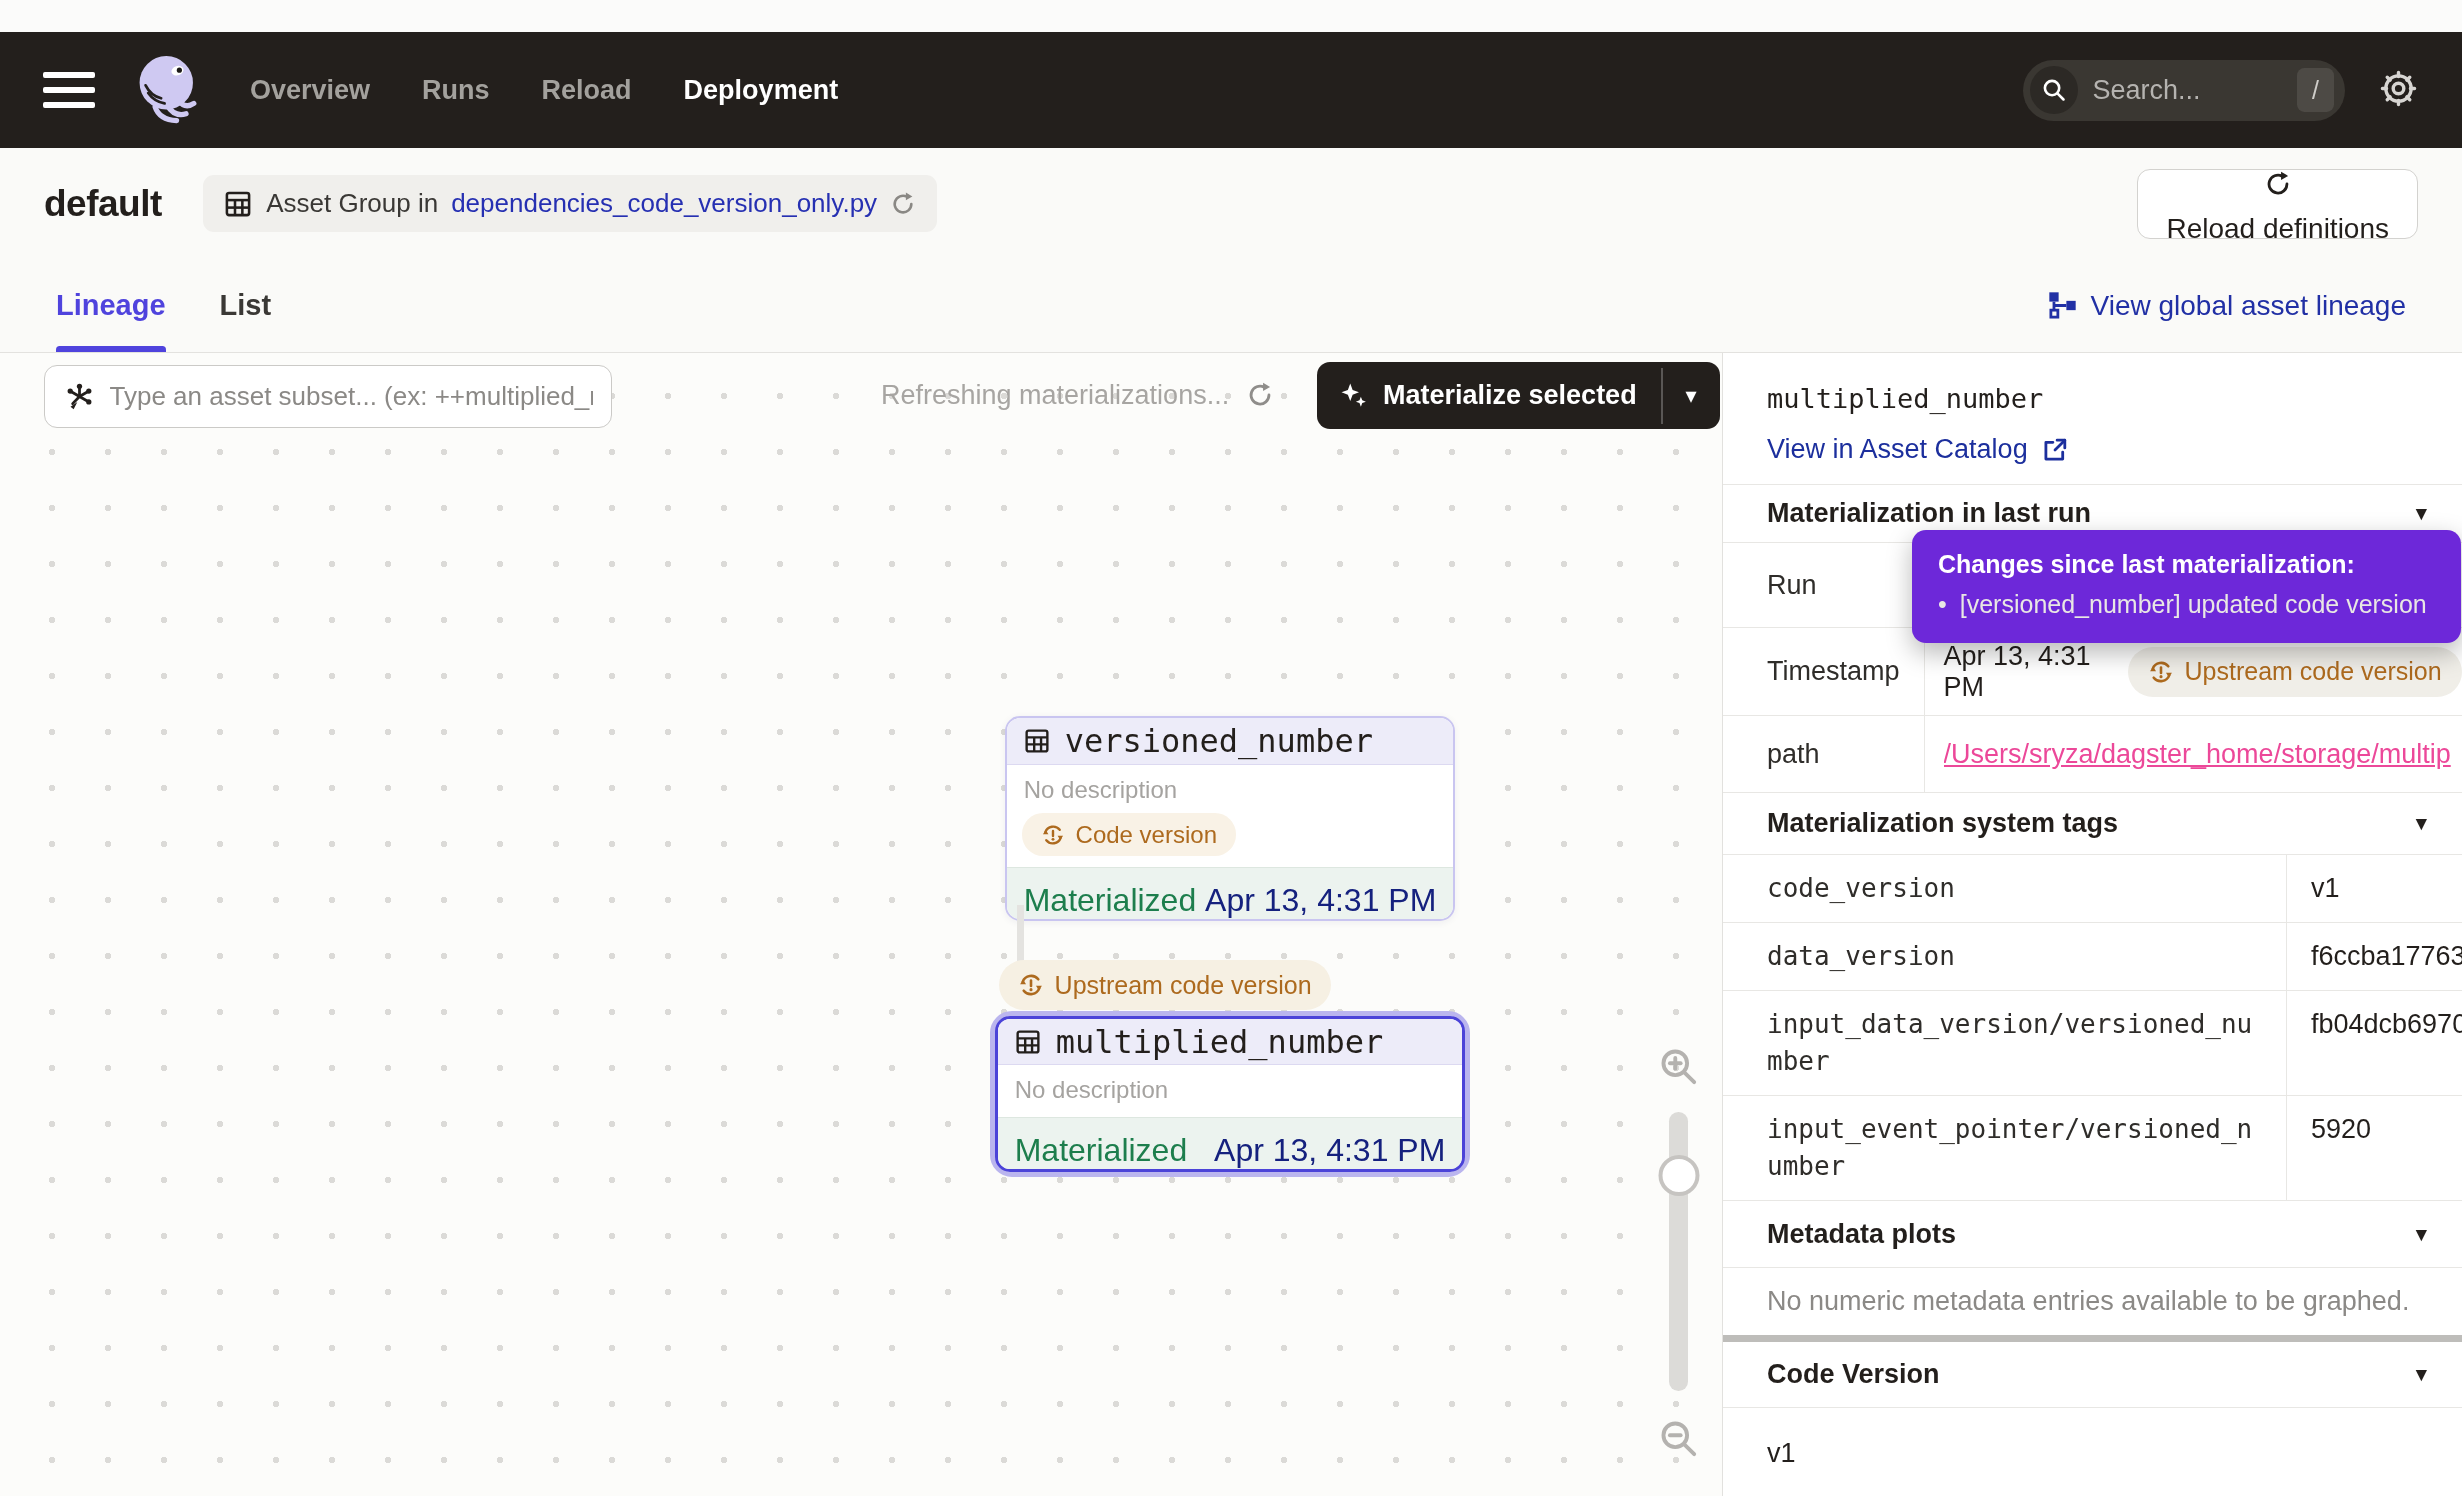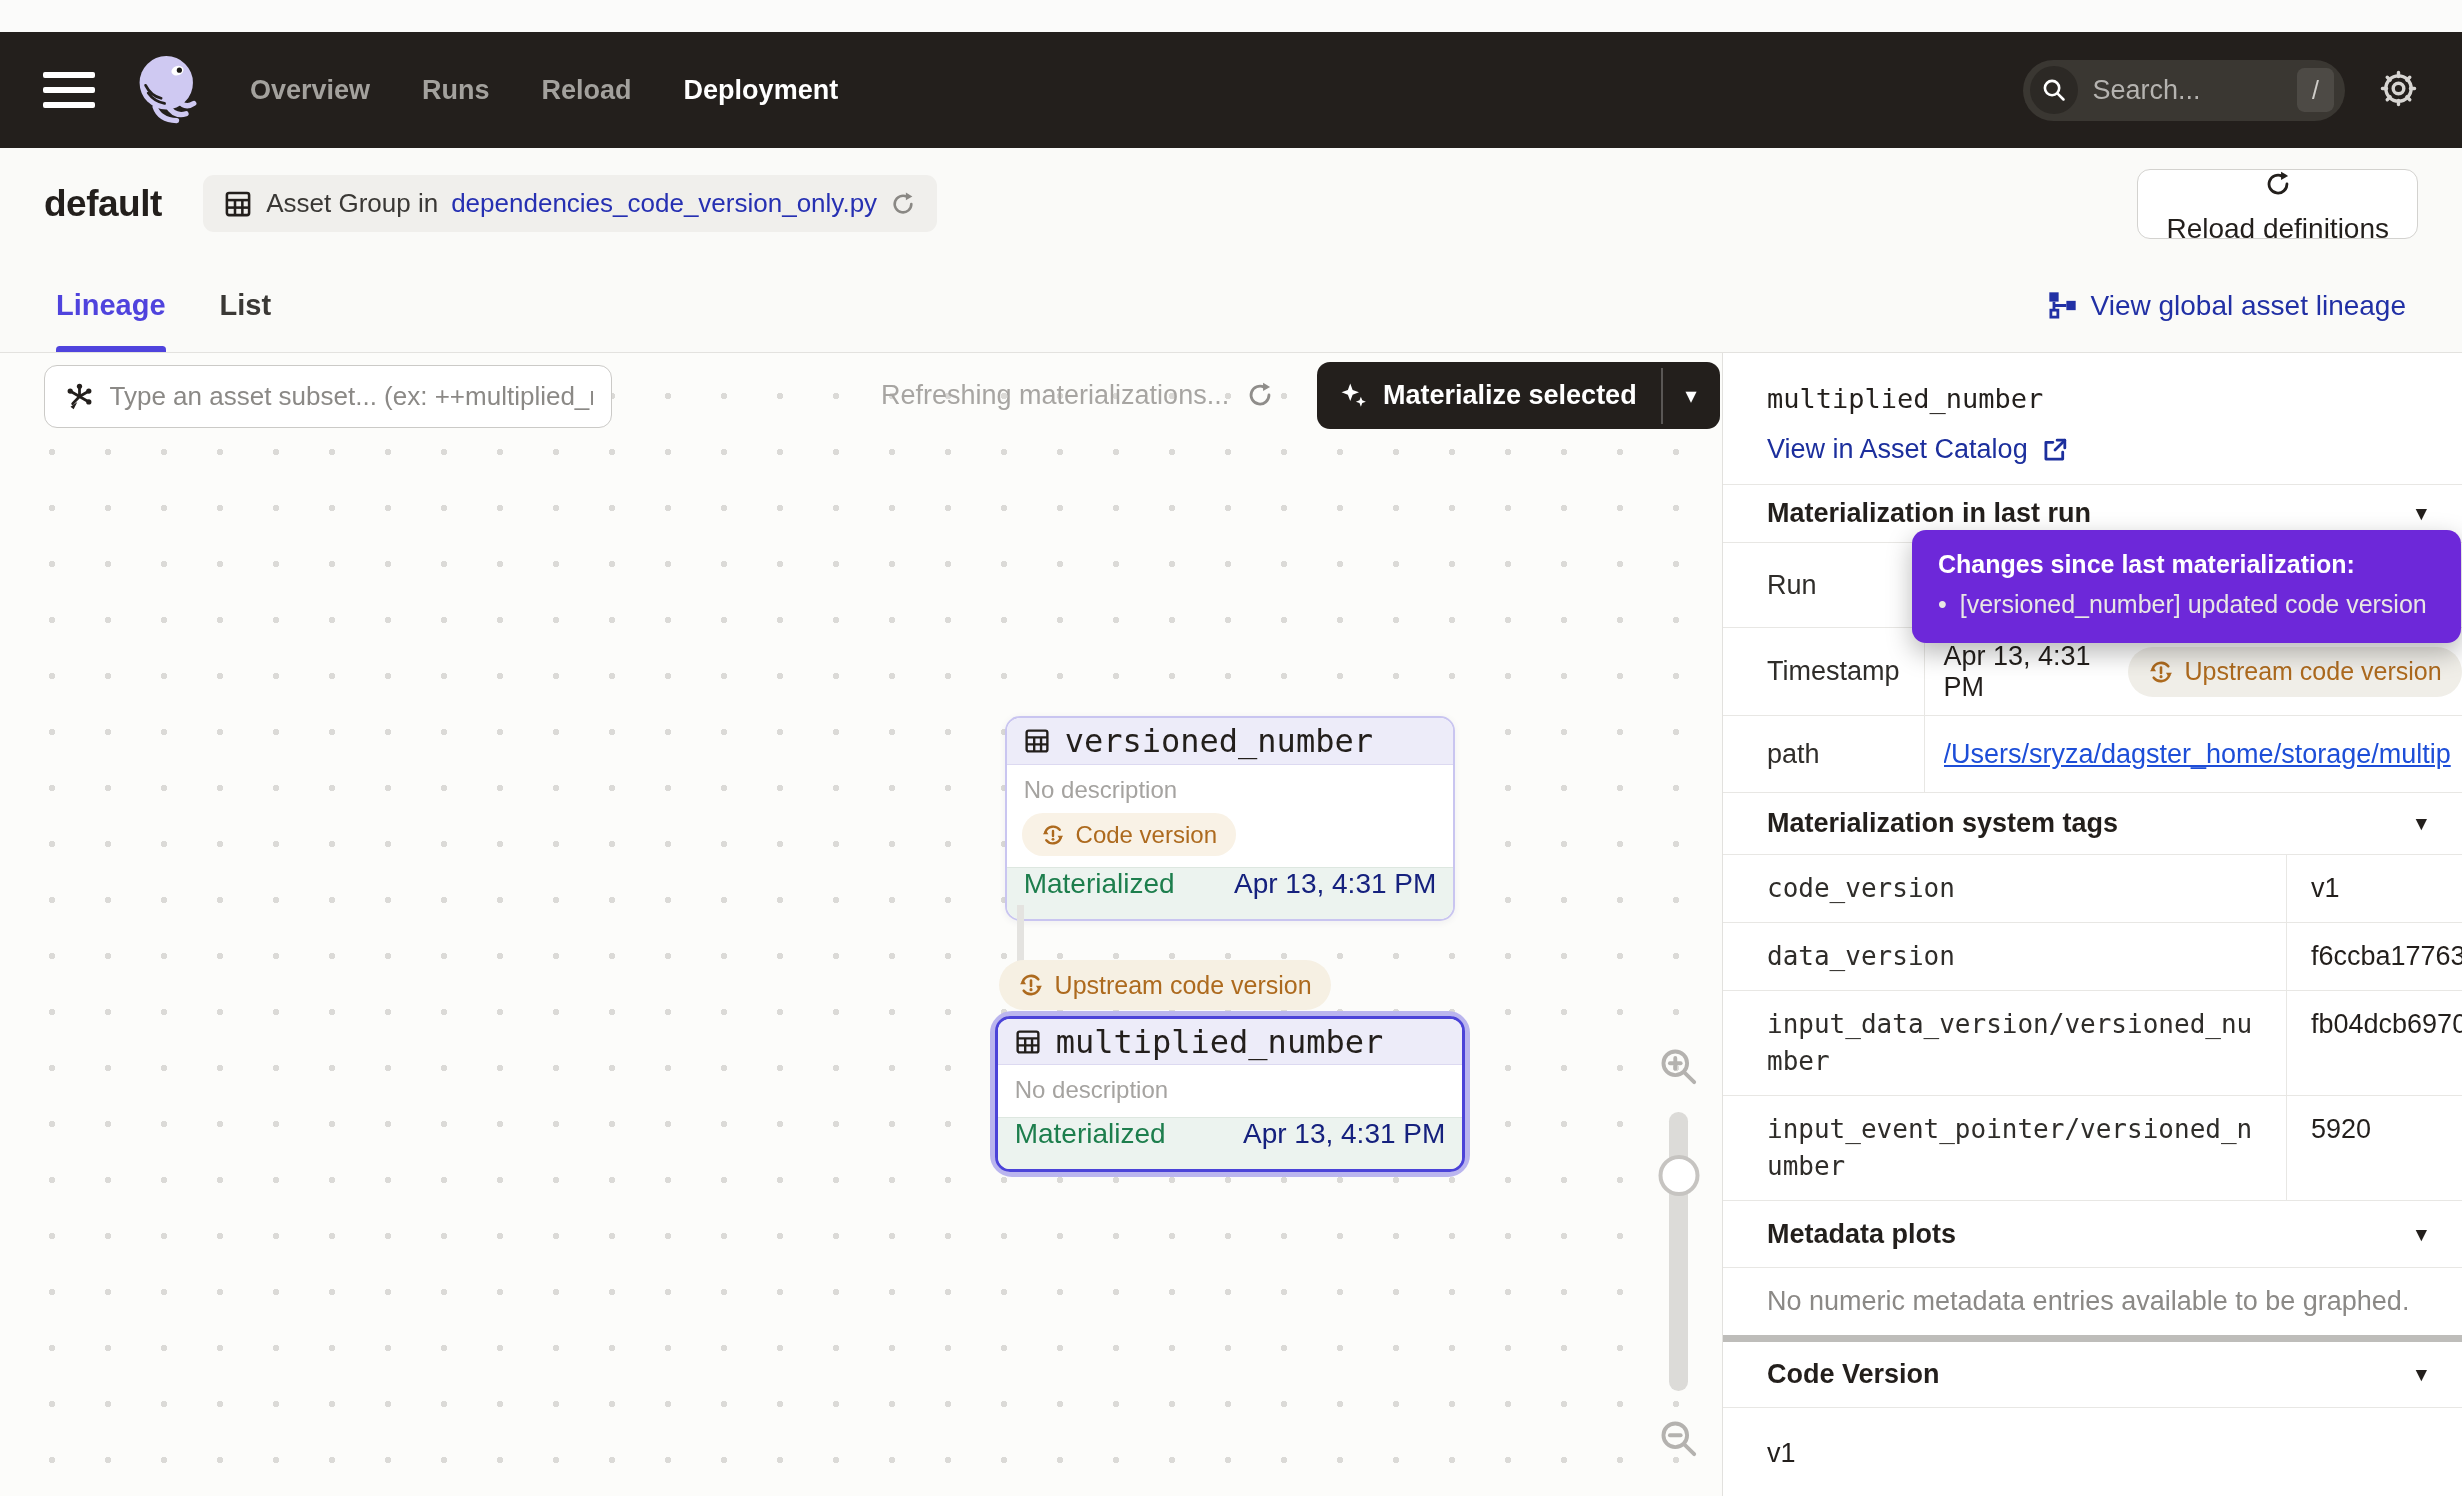--- a/index.html
+++ b/index.html
@@ -62,21 +62,21 @@
   .mat-caret { width:57px; display:flex; align-items:center; justify-content:center; font-size:22px; }
 
   
   .node { position:absolute; background:#ffffff; border:2.8px solid #c9c5f0; border-radius:15px; overflow:hidden; width:450px; box-shadow:0 1.9px 7.4px rgba(40,35,80,0.06); cursor:pointer; }
   .node-header { height:47px; background:#edecf9; border-bottom:0.9px solid #dcd9f1; display:flex; align-items:center; gap:14px; padding:0 15.7px; font-size:32px; color:#231f1c; }
   .node-header .icon { color:#231f1c; display:flex; }
   .node-desc { color:#a5a3a0; font-size:24px; padding:11px 16.7px 0; }
   .node-badge-row { padding:9.3px 15px 11px; }
   .chip-orange { display:inline-flex; align-items:center; gap:10.2px; height:43px; padding:0 19.4px; background:#f9f2e6; border-radius:21px; color:#ad6a1e; font-size:24px; white-space:nowrap; }
   .chip-orange .icon { display:flex; }
-  .node-footer { height:52px; background:#ecf3ef; border-top:0.9px solid #dde7e0; display:flex; align-items:flex-start; justify-content:space-between; padding:0 16.7px; font-size:28px; }
+  .node-footer { height:52px; background:#ecf3ef; border-top:0.9px solid #dde7e0; display:flex; align-items:flex-end; justify-content:space-between; padding:0 16.7px; font-size:32px; }
   .status-green { color:#1d7e4d; }
   .ts-navy { color:#15217e; }
 
   .edge { position:absolute; left:1017px; top:552px; width:6.5px; height:59px; background:#e4e3e0; }
   .edge-badge { position:absolute; left:999px; top:607px; height:50px; font-size:25px; }
   .edge-badge .chip-orange { height:50px; border-radius:25px; font-size:25px; background:#f6f0e3; }
 
   .node-halo { position:absolute; left:990px; top:658px; width:480px; border:5.6px solid #bab5ee; border-radius:22px; cursor:pointer; }
   .node-core { border:3.7px solid #4b43d8; border-radius:15px; background:#ffffff; overflow:hidden; }
   .node-core .node-header { height:46px; }
@@ -95,21 +95,21 @@
   .sb-top { height:132px; padding:30px 44px 0; border-bottom:0.9px solid #e8e7e4; }
   .sb-title { font-size:27px; color:#231f1c; }
   .sb-cat { margin-top:20.4px; display:flex; align-items:center; gap:13px; color:#1c2f9d; font-size:27px; cursor:pointer; }
   .sb-heading { display:flex; align-items:center; justify-content:space-between; padding:0 31px 0 44px; border-bottom:0.9px solid #e8e7e4; font-size:27px; font-weight:700; color:#231f1c; cursor:pointer; }
   .sb-caret { font-size:19.4px; color:#231f1c; }
   .h63{height:58px;} .h67{height:62px;} .h72{height:67px;} .h71{height:66px;}
   .kv-row { display:flex; border-bottom:0.9px solid #e8e7e4; }
   .kv-label { width:202px; flex:none; padding-left:44px; border-right:0.9px solid #e8e7e4; display:flex; align-items:center; font-size:27px; color:#2f2d2a; }
   .kv-value { flex:1; display:flex; align-items:center; padding-left:18.5px; overflow:hidden; font-size:27px; color:#231f1c; gap:13px; }
   .r92{height:85px;} .r95{height:88px;} .r83{height:77px;}
-  .path-link { color:#1d4ed8; text-decoration:underline; white-space:nowrap; overflow:hidden; cursor:pointer; }
+  .path-link { color:#ec4899; text-decoration:underline; white-space:nowrap; overflow:hidden; cursor:pointer; }
   .chip-gray { display:inline-flex; align-items:center; gap:10.2px; height:50px; padding:0 20.4px; background:#f0eee8; border-radius:25px; color:#ad6a1e; font-size:25px; white-space:nowrap; flex:none; }
   .chip-gray .icon{ display:flex; }
   .tag-row { display:flex; border-bottom:0.9px solid #e8e7e4; }
   .tag-key { width:564px; flex:none; padding:15px 18.5px 15px 44px; border-right:0.9px solid #e8e7e4; font-size:26px; line-height:37px; color:#2f2d2a; word-break:break-all; }
   .tag-val { flex:1; padding:15px 0 15px 24px; font-size:27px; line-height:37px; color:#231f1c; white-space:nowrap; overflow:hidden; }
   .empty-block { height:67px; display:flex; align-items:center; padding-left:44px; color:#8b8986; font-size:27px; border-bottom:0; }
   .thick-div { height:6.5px; background:#bebdba; }
   .plain-block { height:93px; display:flex; align-items:center; padding-left:44px; font-size:27px; color:#231f1c; border-bottom:0.9px solid #e8e7e4; }
 
   .tooltip { position:absolute; left:189px; top:177px; width:549px; background:#6d28d9; border-radius:14px; padding:20.4px 26px 24px; box-shadow:0 9.3px 26px rgba(0,0,0,0.28); z-index:6; }

